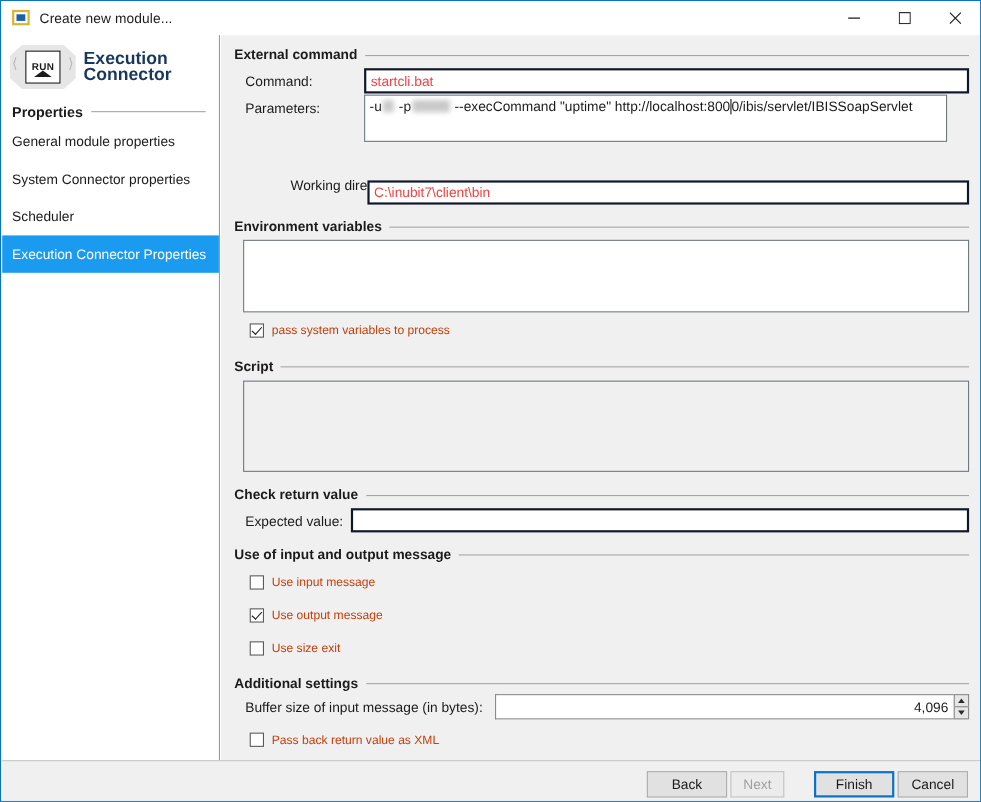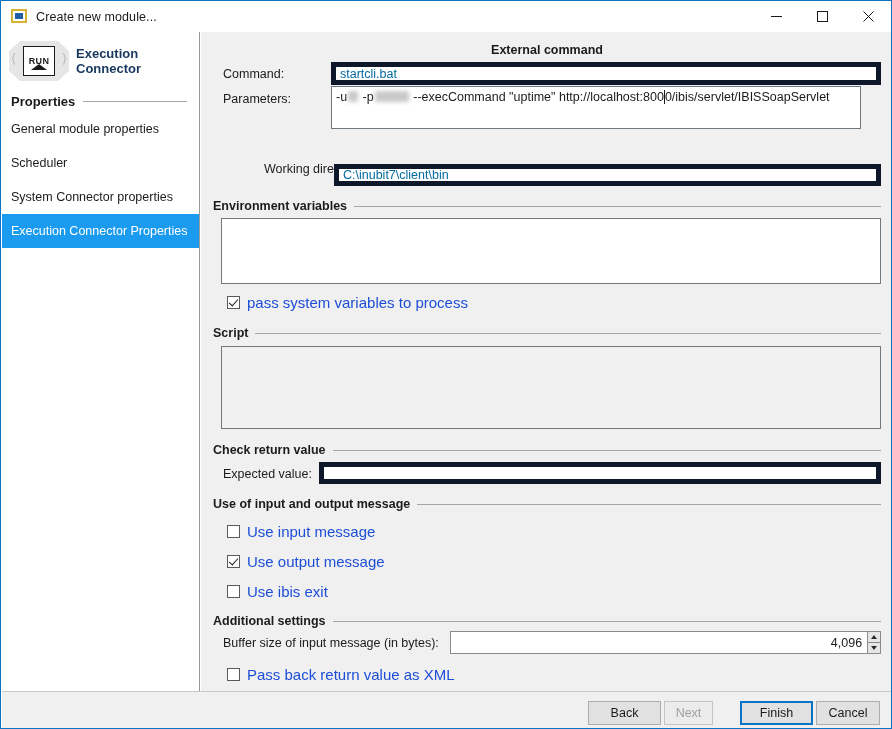--- a/index.html
+++ b/index.html
@@ -136,21 +136,21 @@
   }
   .run-stand {
     position: absolute;
     left: 23px; top: 25px;
     width: 0; height: 0;
     border-left: 8px solid transparent;
     border-right: 8px solid transparent;
     border-bottom: 6px solid #1b1b1b;
   }
   .module-name {
-    font-size: 13px;
+    font-size: 16px;
     font-weight: bold;
     color: #17375e;
     line-height: 15px;
     margin-left: 6px;
     white-space: pre-line;
   }
   .props-header {
     display: flex;
     align-items: center;
     padding: 0 12px 0 9px;
@@ -214,24 +214,24 @@
     position: absolute;
     font-size: 12.5px;
     color: #1b1b1b;
     white-space: nowrap;
   }
 
   .tf {
     position: absolute;
     box-sizing: border-box;
     background: #ffffff;
-    border: 5px solid #0f172a;
+    border: 2px solid #0f172a;
     font-family: "Liberation Sans", sans-serif;
     font-size: 12.5px;
-    color: #0369a1;
+    color: #ef4444;
     padding: 0 4px;
     display: flex;
     align-items: center;
     white-space: nowrap;
     overflow: hidden;
   }
   .ta {
     position: absolute;
     box-sizing: border-box;
     background: #ffffff;
@@ -278,22 +278,22 @@
   .cb-box.checked::after {
     content: "";
     position: absolute;
     left: 3px; top: 0px;
     width: 4px; height: 8px;
     border: solid #1b1b1b;
     border-width: 0 1.6px 1.6px 0;
     transform: rotate(42deg);
   }
   .cb-label {
-    font-size: 15px;
-    color: #1d4ed8;
+    font-size: 11px;
+    color: #c2410c;
     margin-left: 7px;
     white-space: nowrap;
   }
 
   
   .spin-wrap {
     position: absolute;
     display: flex;
     align-items: stretch;
   }
@@ -424,33 +424,33 @@
 
       <div class="props-header">
         <span class="lbl">Properties</span>
         <span class="rule"></span>
       </div>
 
       <div class="prop-item">
         <span>General module properties</span>
       </div>
       <div class="prop-item">
+        <span>System Connector properties</span>
+      </div>
+      <div class="prop-item">
         <span>Scheduler</span>
-      </div>
-      <div class="prop-item">
-        <span>System Connector properties</span>
       </div>
       <div class="prop-item selected">
         <span>Execution Connector Properties</span>
       </div>
     </div>
 
     <div class="panel">
 
-      <div class="group-title" style="top:11px;flex-direction:column;">
+      <div class="group-title" style="top:11px;">
         <span class="lbl">External command</span>
         <span class="rule"></span>
       </div>
 
       <div class="lab" style="left:22px; top:35px;">Command:</div>
       <div class="tf" style="left:130px; top:30px; width:550px; height:23px;">
         <span>startcli.bat</span>
       </div>
 
       <div class="lab" style="left:22px; top:60px;">Parameters:</div>
@@ -501,21 +501,21 @@
       <div class="cb-row" style="left:26px; top:491px;">
         <span class="cb-box"></span>
         <span class="cb-label">Use input message</span>
       </div>
       <div class="cb-row" style="left:26px; top:521px;">
         <span class="cb-box checked"></span>
         <span class="cb-label">Use output message</span>
       </div>
       <div class="cb-row" style="left:26px; top:551px;">
         <span class="cb-box"></span>
-        <span class="cb-label">Use ibis exit</span>
+        <span class="cb-label">Use size exit</span>
       </div>
 
       <div class="group-title" style="top:582px;">
         <span class="lbl">Additional settings</span>
         <span class="rule"></span>
       </div>
       <div class="lab" style="left:22px; top:604px;">Buffer size of input message (in bytes):</div>
       <div class="spin-wrap" style="left:249px; top:599px; width:431px; height:23px;">
         <div class="spin-field" style="width:480px;">
           <span>4,096</span>

